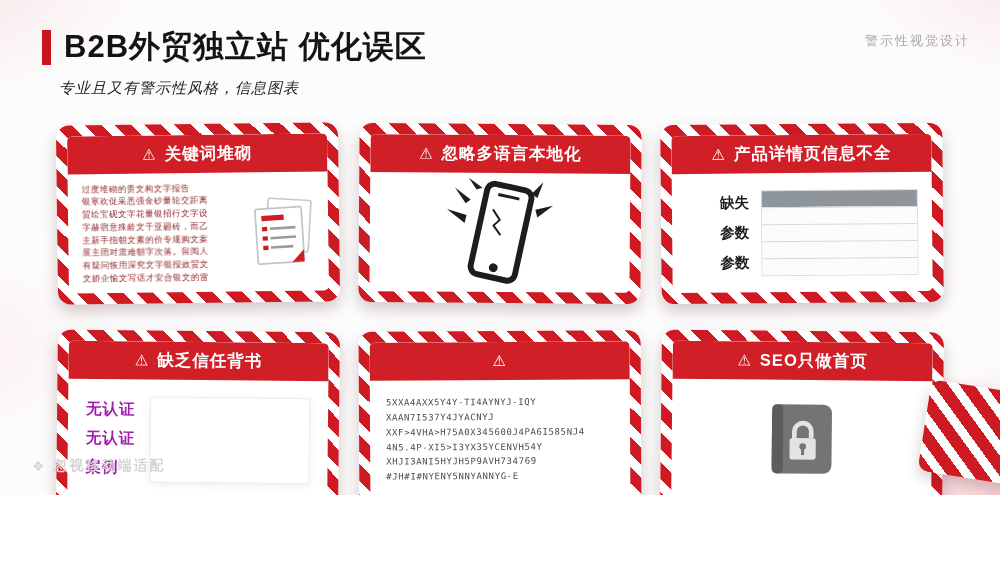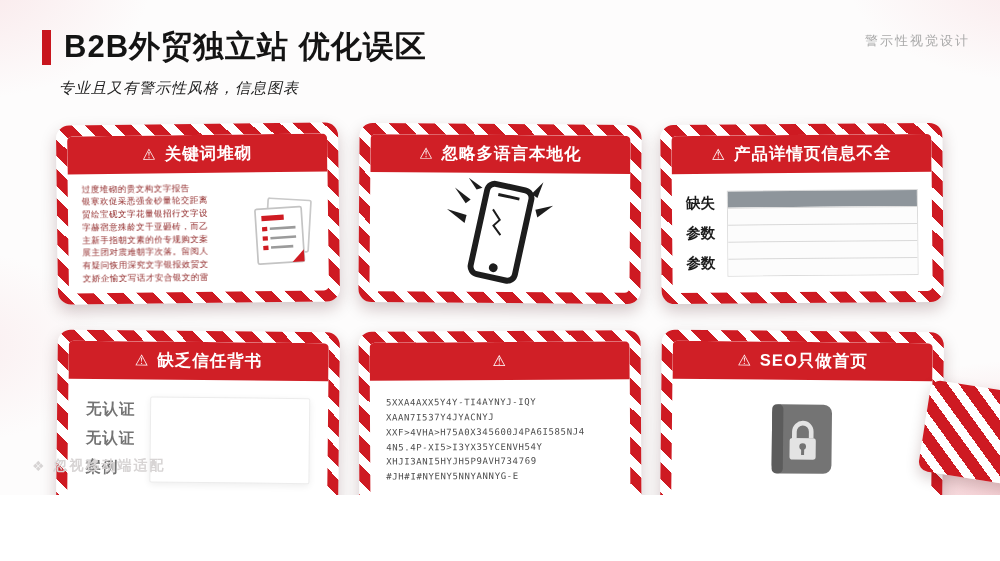--- a/index.html
+++ b/index.html
@@ -60,28 +60,28 @@
   .text-blob {
     flex:1; font-size:8.5px; line-height:1.5; color:#8e2323;
     white-space:pre-line; letter-spacing:.5px; filter:blur(.25px);
   }
 
   
   .body-phone { justify-content:center; }
 
   
   .body-table { padding:12px 14px; gap:12px; }
-  .t3-labels { display:flex; flex-direction:column; gap:11px; font-size:14.5px; font-weight:700; color:#1c1c1c; }
+  .t3-labels { display:flex; flex-direction:column; gap:11px; font-size:14.5px; font-weight:700; color:#1c1c1c;margin-left:34px; }
   .t3-table { flex:1; border:1px solid #dcdcdc; }
   .t3-head { height:16px; background:#8e959b; }
   .t3-row { height:17px; background:#fcfcfc; border-top:1px solid #d9d9d9; }
 
   
   .body-trust { padding:14px 18px; gap:14px; }
-  .t4-labels { font-size:15.5px; font-weight:700; color:#737373; line-height:1.85; letter-spacing:1px; }
+  .t4-labels { font-size:15.5px; font-weight:700; color:#a21caf; line-height:1.85; letter-spacing:1px; }
   .t4-box { flex:1; height:86px; background:#ffffff; border:1px solid #ececec; border-radius:2px; box-shadow:0 2px 7px rgba(0,0,0,.07); }
 
   
   .body-garble { padding:10px 16px; }
   .garble {
     font-family:"DejaVu Sans Mono","Liberation Mono",monospace;
     font-size:9px; line-height:1.65; color:#4d4d4d; white-space:pre-line; letter-spacing:.6px;
   }
 
   

